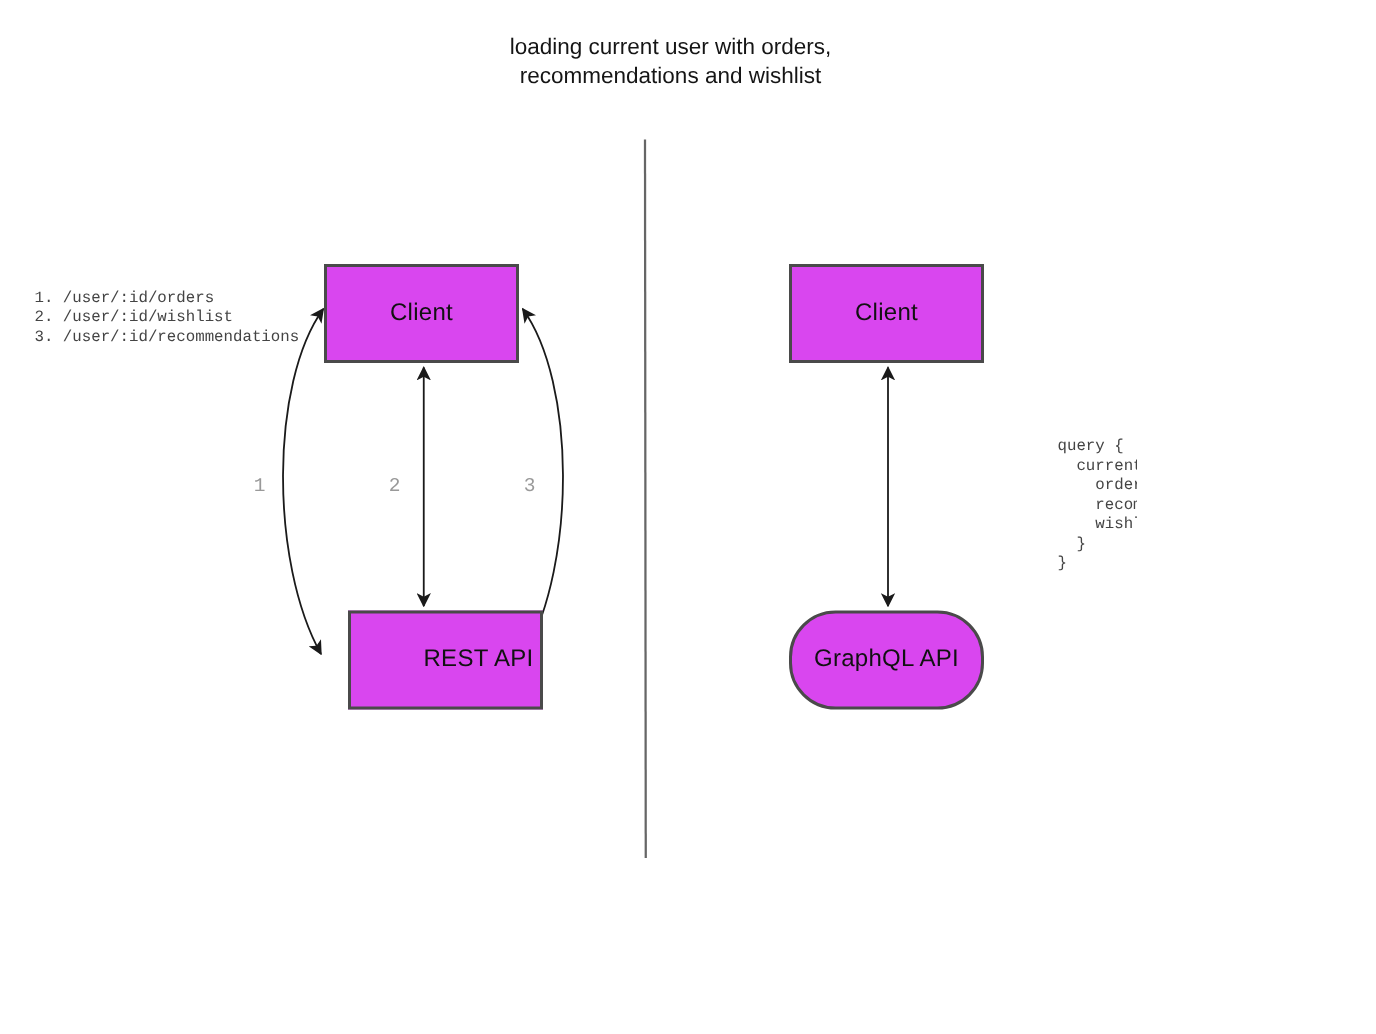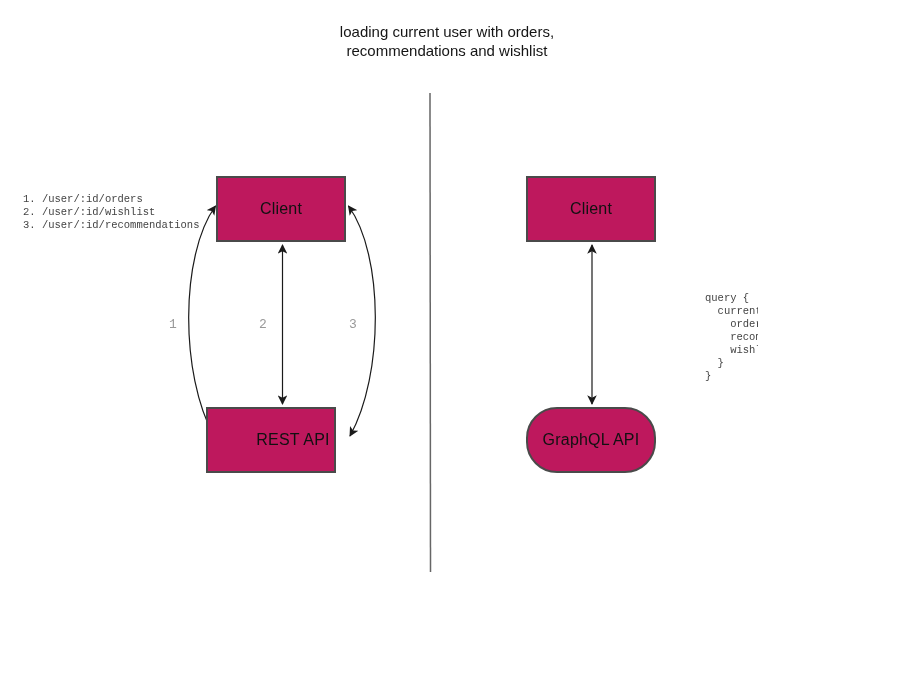--- a/index.html
+++ b/index.html
@@ -32,33 +32,33 @@
     top: 0;
     width: 917px;
     height: 689px;
     pointer-events: none;
   }
   .node-box {
     position: absolute;
     width: 130px;
     height: 66px;
     box-sizing: border-box;
-    background: #be185d;
+    background: #d946ef;
     border: 2px solid #4a4a4a;
     display: flex;
     align-items: center;
     justify-content: center;
   }
   .node-box .label {
     font-size: 16px;
     color: #111111;
     letter-spacing: 0.2px;
   }
   .box-client-left  { left: 216px; top: 176px; }
-  .box-rest-api     { left: 206px; top: 407px; padding-left: 44px; }
+  .box-rest-api     { left: 232px; top: 407px; padding-left: 44px; }
   .box-client-right { left: 526px; top: 176px; }
   .box-graphql-api  { left: 526px; top: 407px; border-radius: 31px; }
 
   .code-block {
     position: absolute;
     margin: 16px;
     font-family: "Liberation Mono", "DejaVu Sans Mono", monospace;
     font-size: 10.5px;
     line-height: 13px;
     color: #444444;

